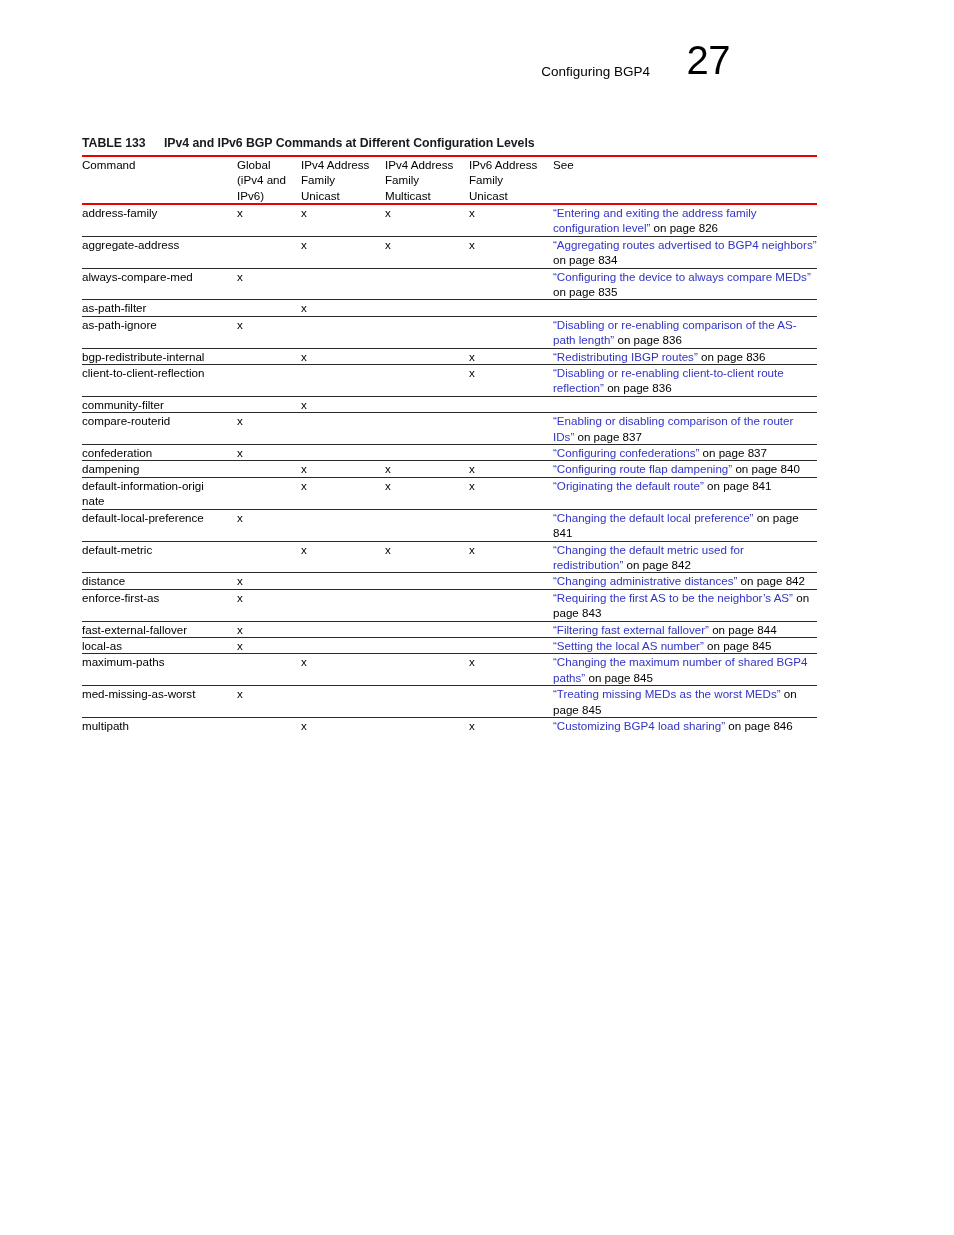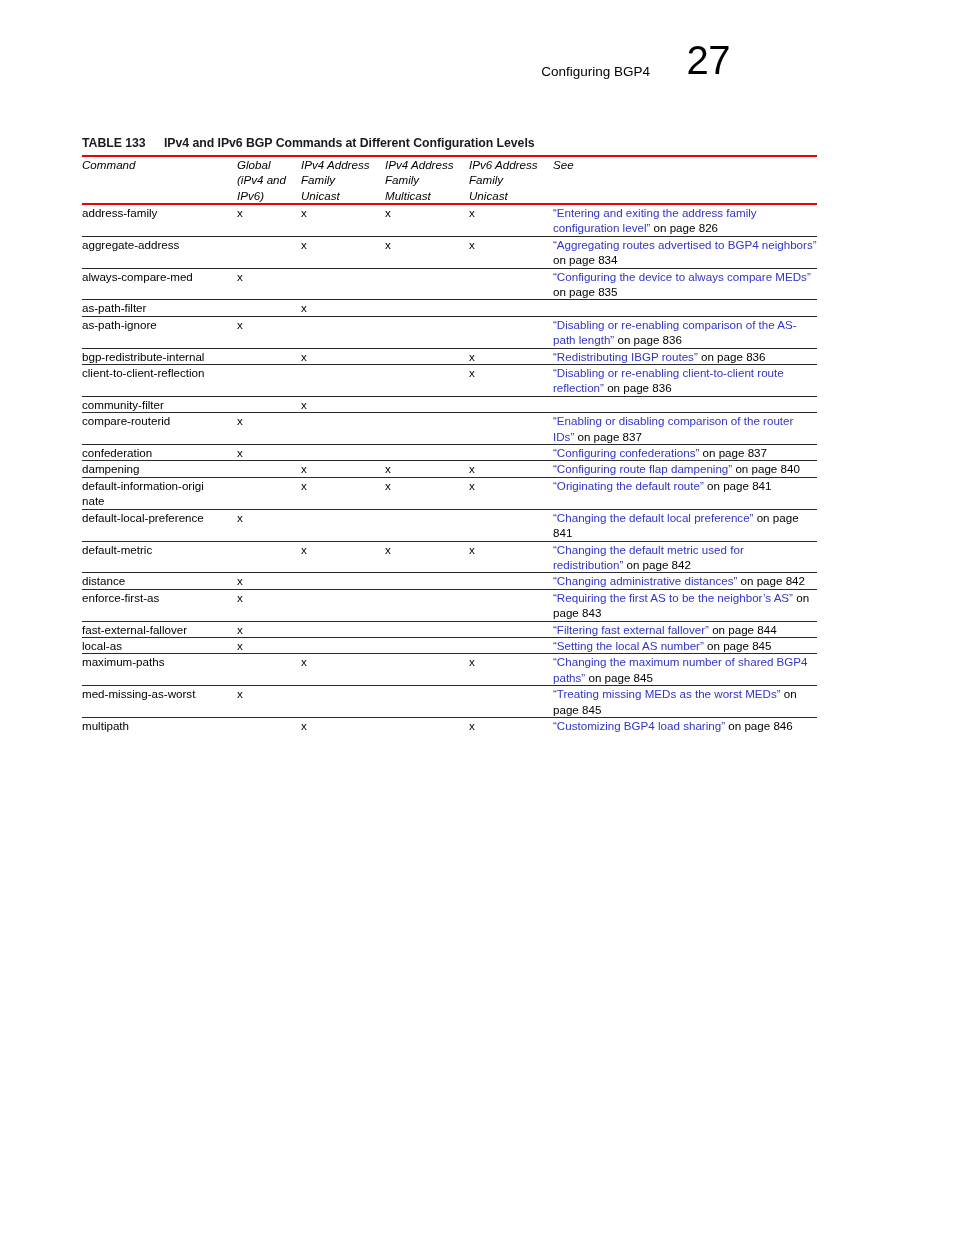--- a/index.html
+++ b/index.html
@@ -94,21 +94,20 @@
   col.c-v4u  { width: 84px;  }
   col.c-v4m  { width: 84px;  }
   col.c-v6u  { width: 84px;  }
   col.c-see  { width: 264px; }
 
   thead th {
     padding: 7px 4px 10px 4px;
     font-size: 11.6px;
     line-height: 15.2px;
     color: #000;
-    font-style: italic;
   }
   thead th .hdr-line { display: block; white-space: nowrap; }
 
   tbody td {
     padding: 7px 4px 7px 4px;
     line-height: 15.4px;
     color: #000;
   }
   tbody tr td { border-top: 1px solid #2a2a2a; }
   tbody tr.first-body-row td { border-top: none; }

